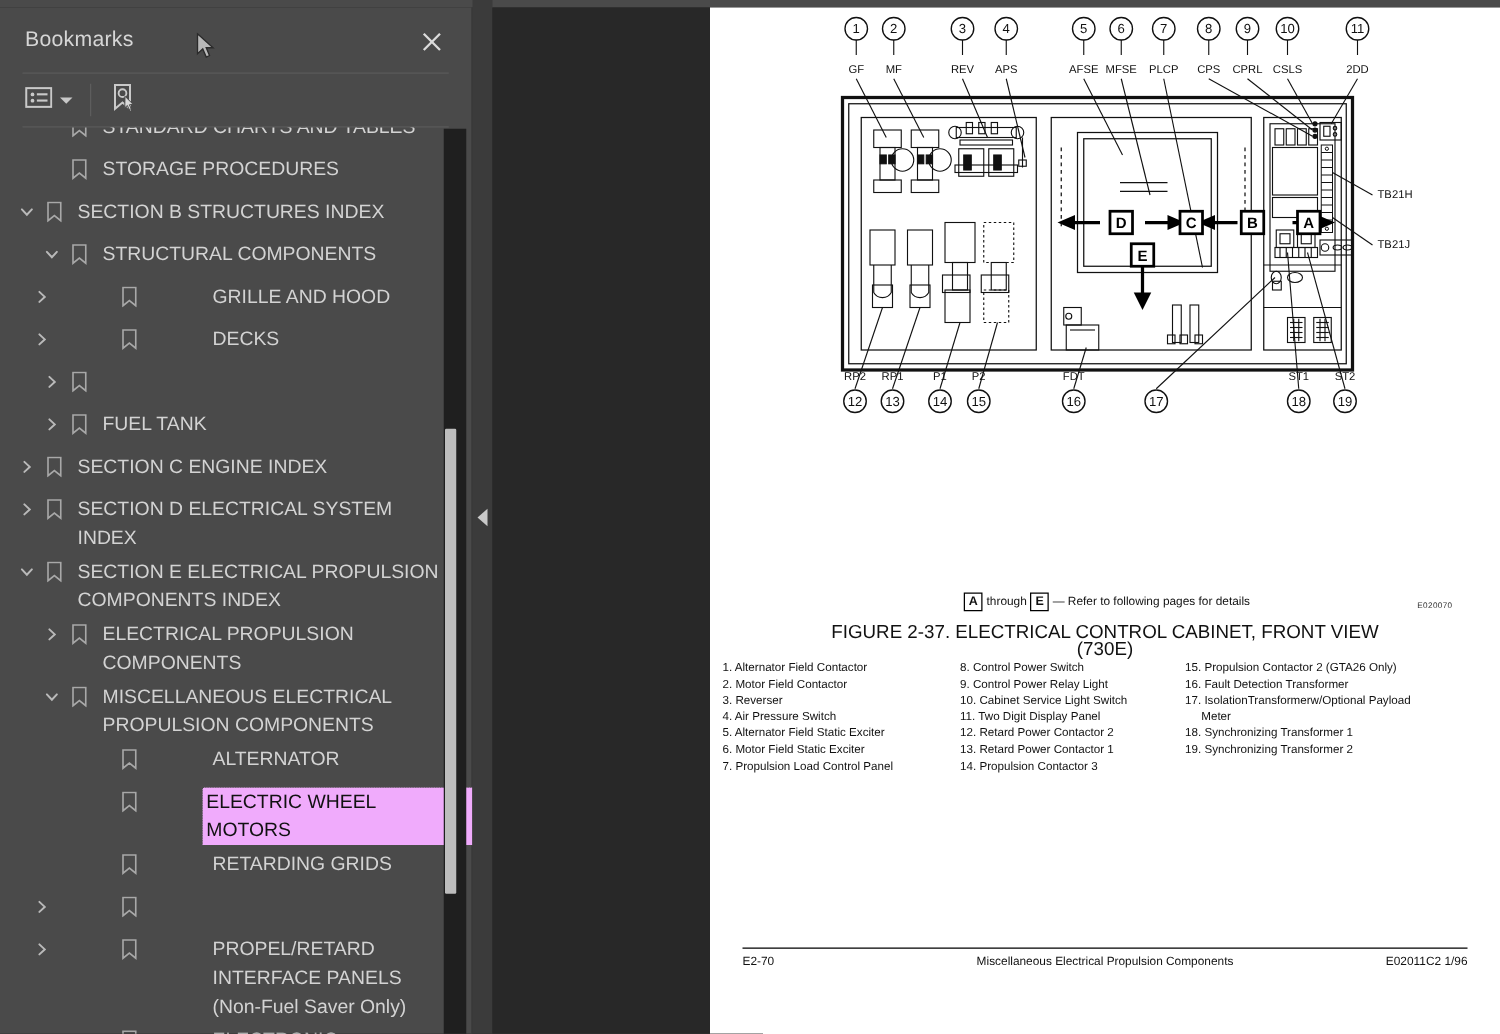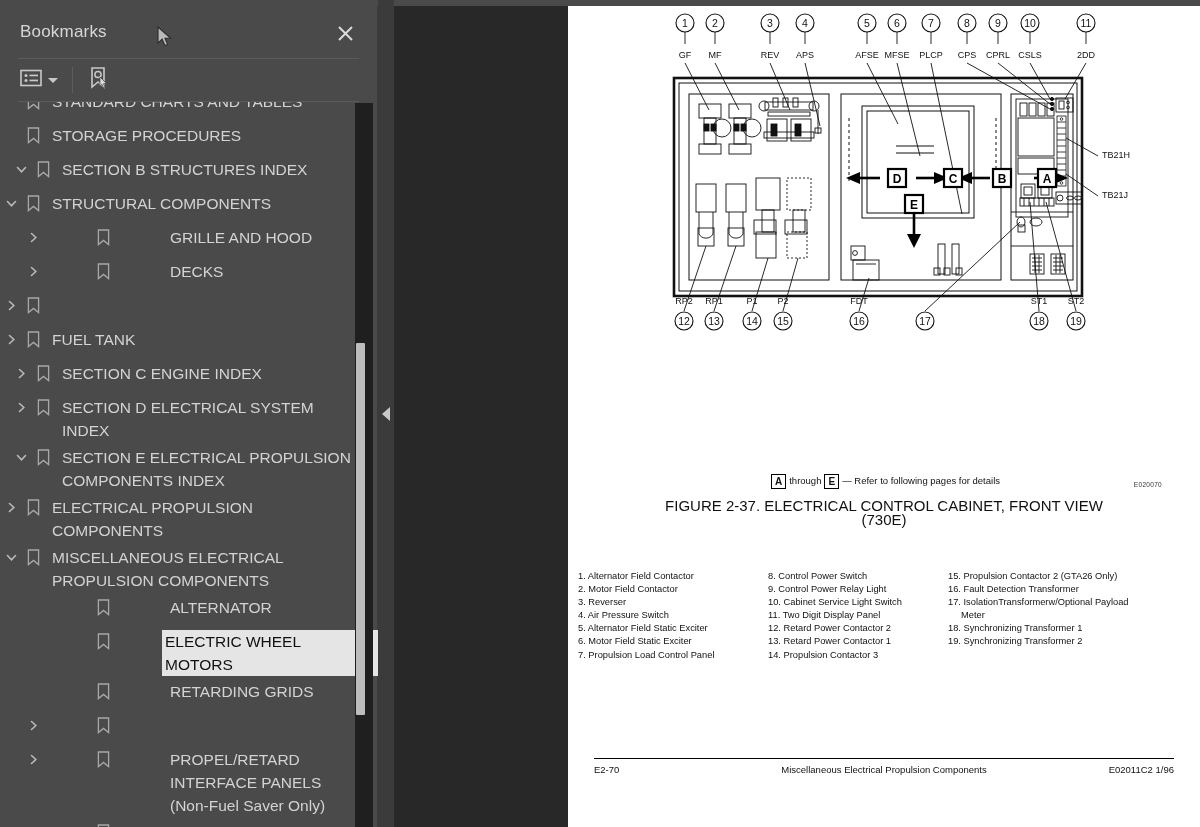--- a/index.html
+++ b/index.html
@@ -105,30 +105,30 @@
     display: flex; align-items: center; justify-content: center;
     color: #a8a8a8;
   }
   .node-label {
     flex: 1 1 auto;
     padding-left: 8px;
     padding-right: 22px;
     white-space: normal;
   }
   .node.selected .node-label {
-    background: #e5e5e5;
+    background: #f0abfc;
     color: #111;
     outline: 1px dotted #4c4c4c;
     display: inline-block;
     flex: 0 1 auto;
     padding-left: 3px; padding-right: 6px;
   }
   
   .d0 { padding-left: 10px; }
-  .d1 { }
+  .d1 { padding-left: 30px; }
   .d2 { padding-left: 22px; gap: 48px; }
 
   
   .sb-track {
     position: absolute; right: 4px; top: 97px;
     width: 18px; height: 730px;
     background: #1f1f1f;
   }
   .sb-thumb {
     position: absolute; right: 8px; top: 240px;
@@ -190,21 +190,21 @@
   .fig-caption {
     position: absolute; left: 0; right: 0; top: 493px;
     text-align: center; color: #111;
     font-size: 15px; line-height: 14px;
   }
   .legend-cols {
     position: absolute; left: 10px; right: 10px; top: 522px;
     display: flex; gap: 0;
     color: #111; font-size: 9.3px; line-height: 12.6px;
   }
-  .legend-col { flex: 0 0 auto; margin-top: 42px; }
+  .legend-col { flex: 0 0 auto; }
   .legend-col.c1 { width: 190px; padding-left: 0px; }
   .legend-col.c2 { width: 180px; }
   .legend-col.c3 { width: 200px; }
   .legend-col li {
     list-style: none;
     padding-left: 13px;
     text-indent: -13px;
     margin-bottom: .5px;
   }
 

